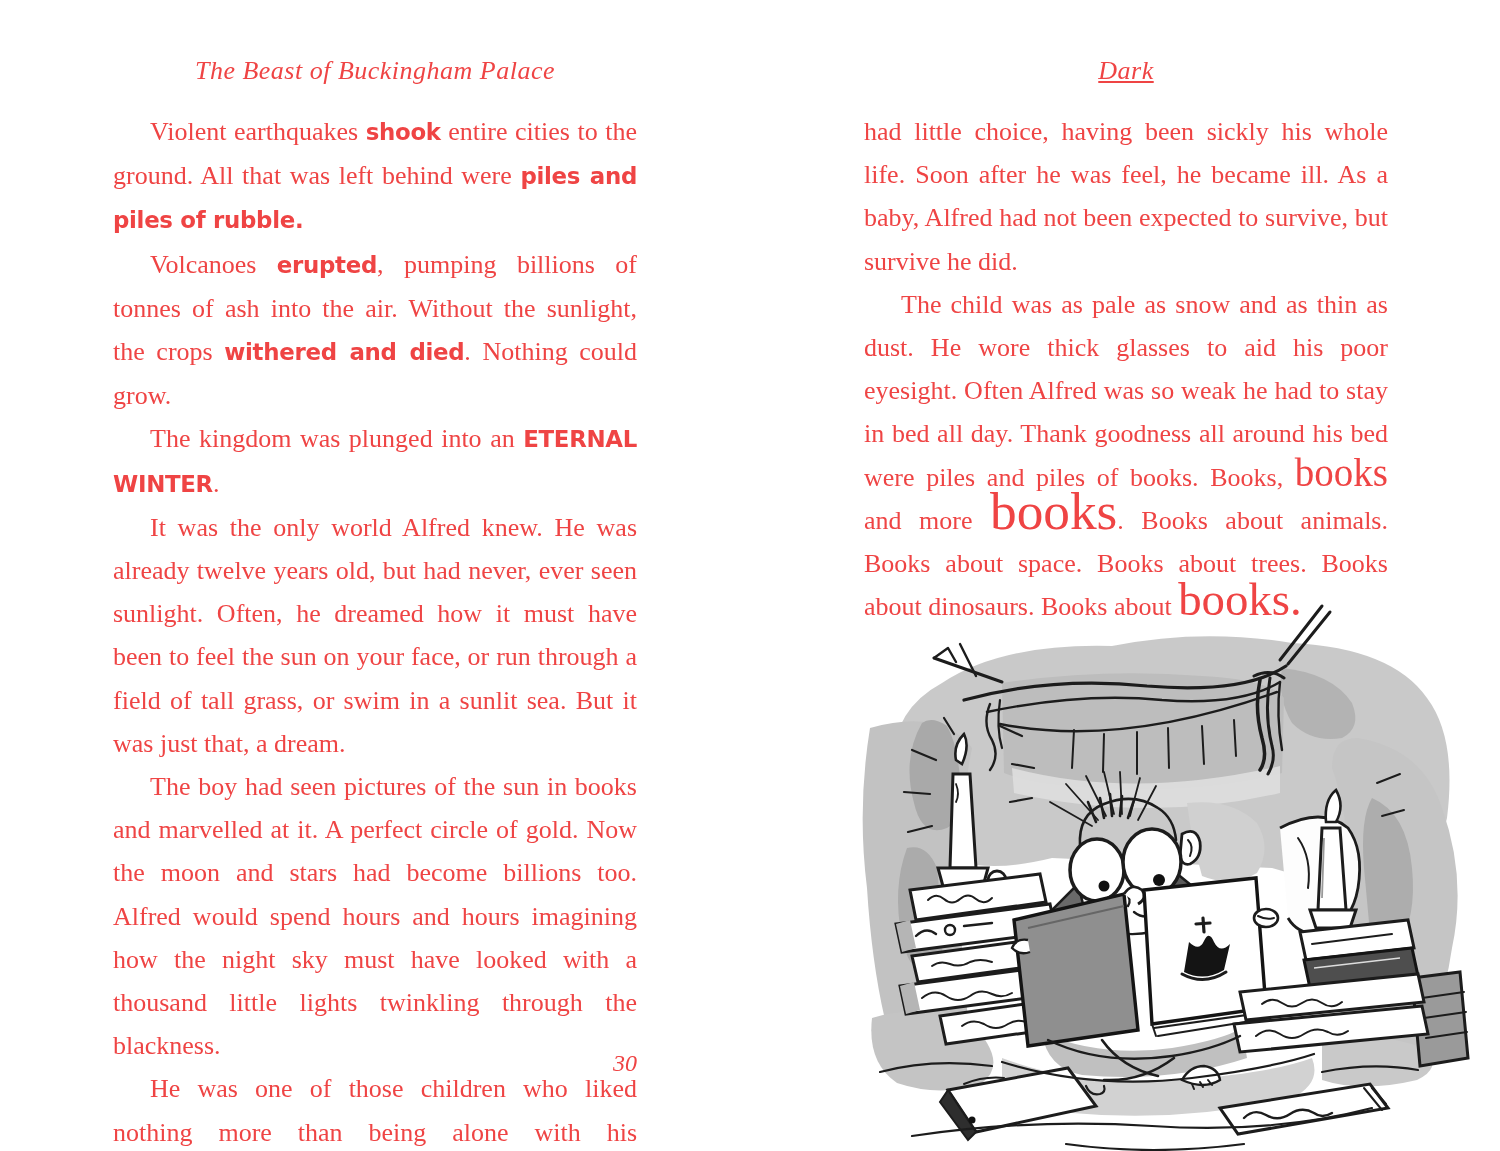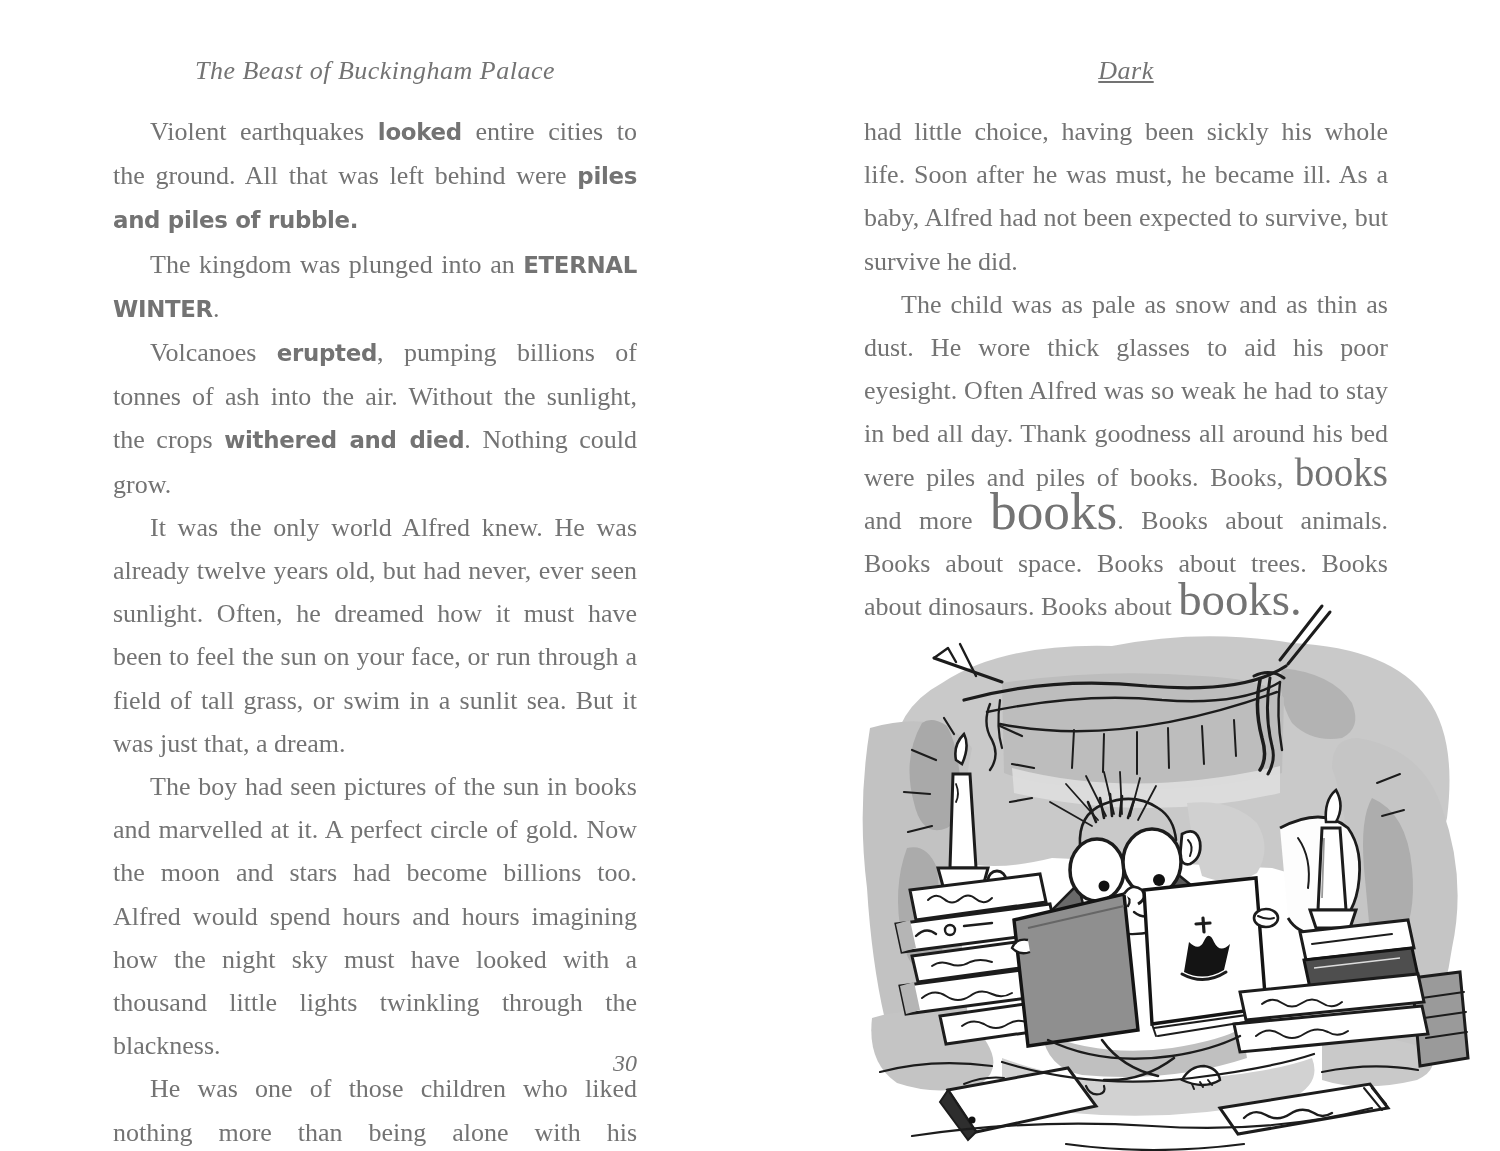--- a/index.html
+++ b/index.html
@@ -1,18 +1,18 @@
 <!DOCTYPE html>
 <html><head>
 <meta charset="utf-8">
 <style>
   html,body { margin:0; padding:0; background:#ffffff; }
   .spread {
     position:relative; width:1500px; height:1151px; background:#ffffff;
-    font-family:"Liberation Serif", serif; color:#737373; overflow:hidden;
+    font-family:"Liberation Serif", serif; color:#ef4444; overflow:hidden;
   }
   .running-head {
     position:absolute; top:56px; width:524px; text-align:center;
     font-style:italic; font-size:26px; letter-spacing:0.5px;
   }
   .running-head.left  { left:113px; }
   .running-head.right { left:864px;text-decoration:underline; }
   .text-col {
     position:absolute; top:110px; width:524px;
     font-size:26px; line-height:43.2px; text-align:justify;
@@ -40,30 +40,30 @@
 </style>
 </head>
 <body>
 
 <div class="spread">
 
   <div class="running-head left">The Beast of Buckingham Palace</div>
   <div class="running-head right">Dark</div>
 
   <div class="text-col left">
-      <p class="indent"><span>Violent earthquakes </span><span class="seg-bold">looked</span><span> entire cities to the ground. All that was left behind were </span><span class="seg-bold">piles and piles of rubble.</span></p>
+      <p class="indent"><span>Violent earthquakes </span><span class="seg-bold">shook</span><span> entire cities to the ground. All that was left behind were </span><span class="seg-bold">piles and piles of rubble.</span></p>
+      <p class="indent"><span>Volcanoes </span><span class="seg-bold">erupted</span><span>, pumping billions of tonnes of ash into the air. Without the sunlight, the crops </span><span class="seg-bold">withered and died</span><span>. Nothing could grow.</span></p>
       <p class="indent"><span>The kingdom was plunged into an </span><span class="seg-bold">ETERNAL WINTER</span><span>.</span></p>
-      <p class="indent"><span>Volcanoes </span><span class="seg-bold">erupted</span><span>, pumping billions of tonnes of ash into the air. Without the sunlight, the crops </span><span class="seg-bold">withered and died</span><span>. Nothing could grow.</span></p>
       <p class="indent"><span>It was the only world Alfred knew. He was already twelve years old, but had never, ever seen sunlight. Often, he dreamed how it must have been to feel the sun on your face, or run through a field of tall grass, or swim in a sunlit sea. But it was just that, a dream.</span></p>
       <p class="indent"><span>The boy had seen pictures of the sun in books and marvelled at it. A perfect circle of gold. Now the moon and stars had become billions too. Alfred would spend hours and hours imagining how the night sky must have looked with a thousand little lights twinkling through the blackness.</span></p>
       <p class="indent"><span>He was one of those children who liked nothing more than being alone with his imagination. In truth, he</span></p>
     </div>
 
   <div class="text-col right">
-      <p><span>had little choice, having been sickly his whole life. Soon after he was must, he became ill. As a baby, Alfred had not been expected to survive, but survive he did.</span></p>
+      <p><span>had little choice, having been sickly his whole life. Soon after he was feel, he became ill. As a baby, Alfred had not been expected to survive, but survive he did.</span></p>
       <p class="indent"><span>The child was as pale as snow and as thin as dust. He wore thick glasses to aid his poor eyesight. Often Alfred was so weak he had to stay in bed all day. Thank goodness all around his bed were piles and piles of books. Books, </span><span class="seg-big1">books</span><span> and more </span><span class="seg-big2">books</span><span>. Books about animals. Books about space. Books about trees. Books about dinosaurs. Books about </span><span class="seg-big3">books.</span></p>
     </div>
 
   <div class="page-number">30</div>
 
   <svg class="illustration" viewBox="0 0 625 563">
 
     <g>
       <path fill="#c6c6c6" opacity="0.95" d="M45,215 Q25,130 90,95 Q150,55 260,58 Q350,40 440,55 Q540,60 575,110 Q605,150 595,230 Q588,265 560,270 Q480,300 420,280 L200,270 Q120,290 80,260 Q50,245 45,215 Z"></path>
       <path fill="#c2c2c2" d="M18,140 Q5,220 15,300 Q20,380 35,440 Q45,490 85,475 Q120,465 115,420 L105,300 Q108,220 120,160 Q90,120 18,140 Z"></path>

